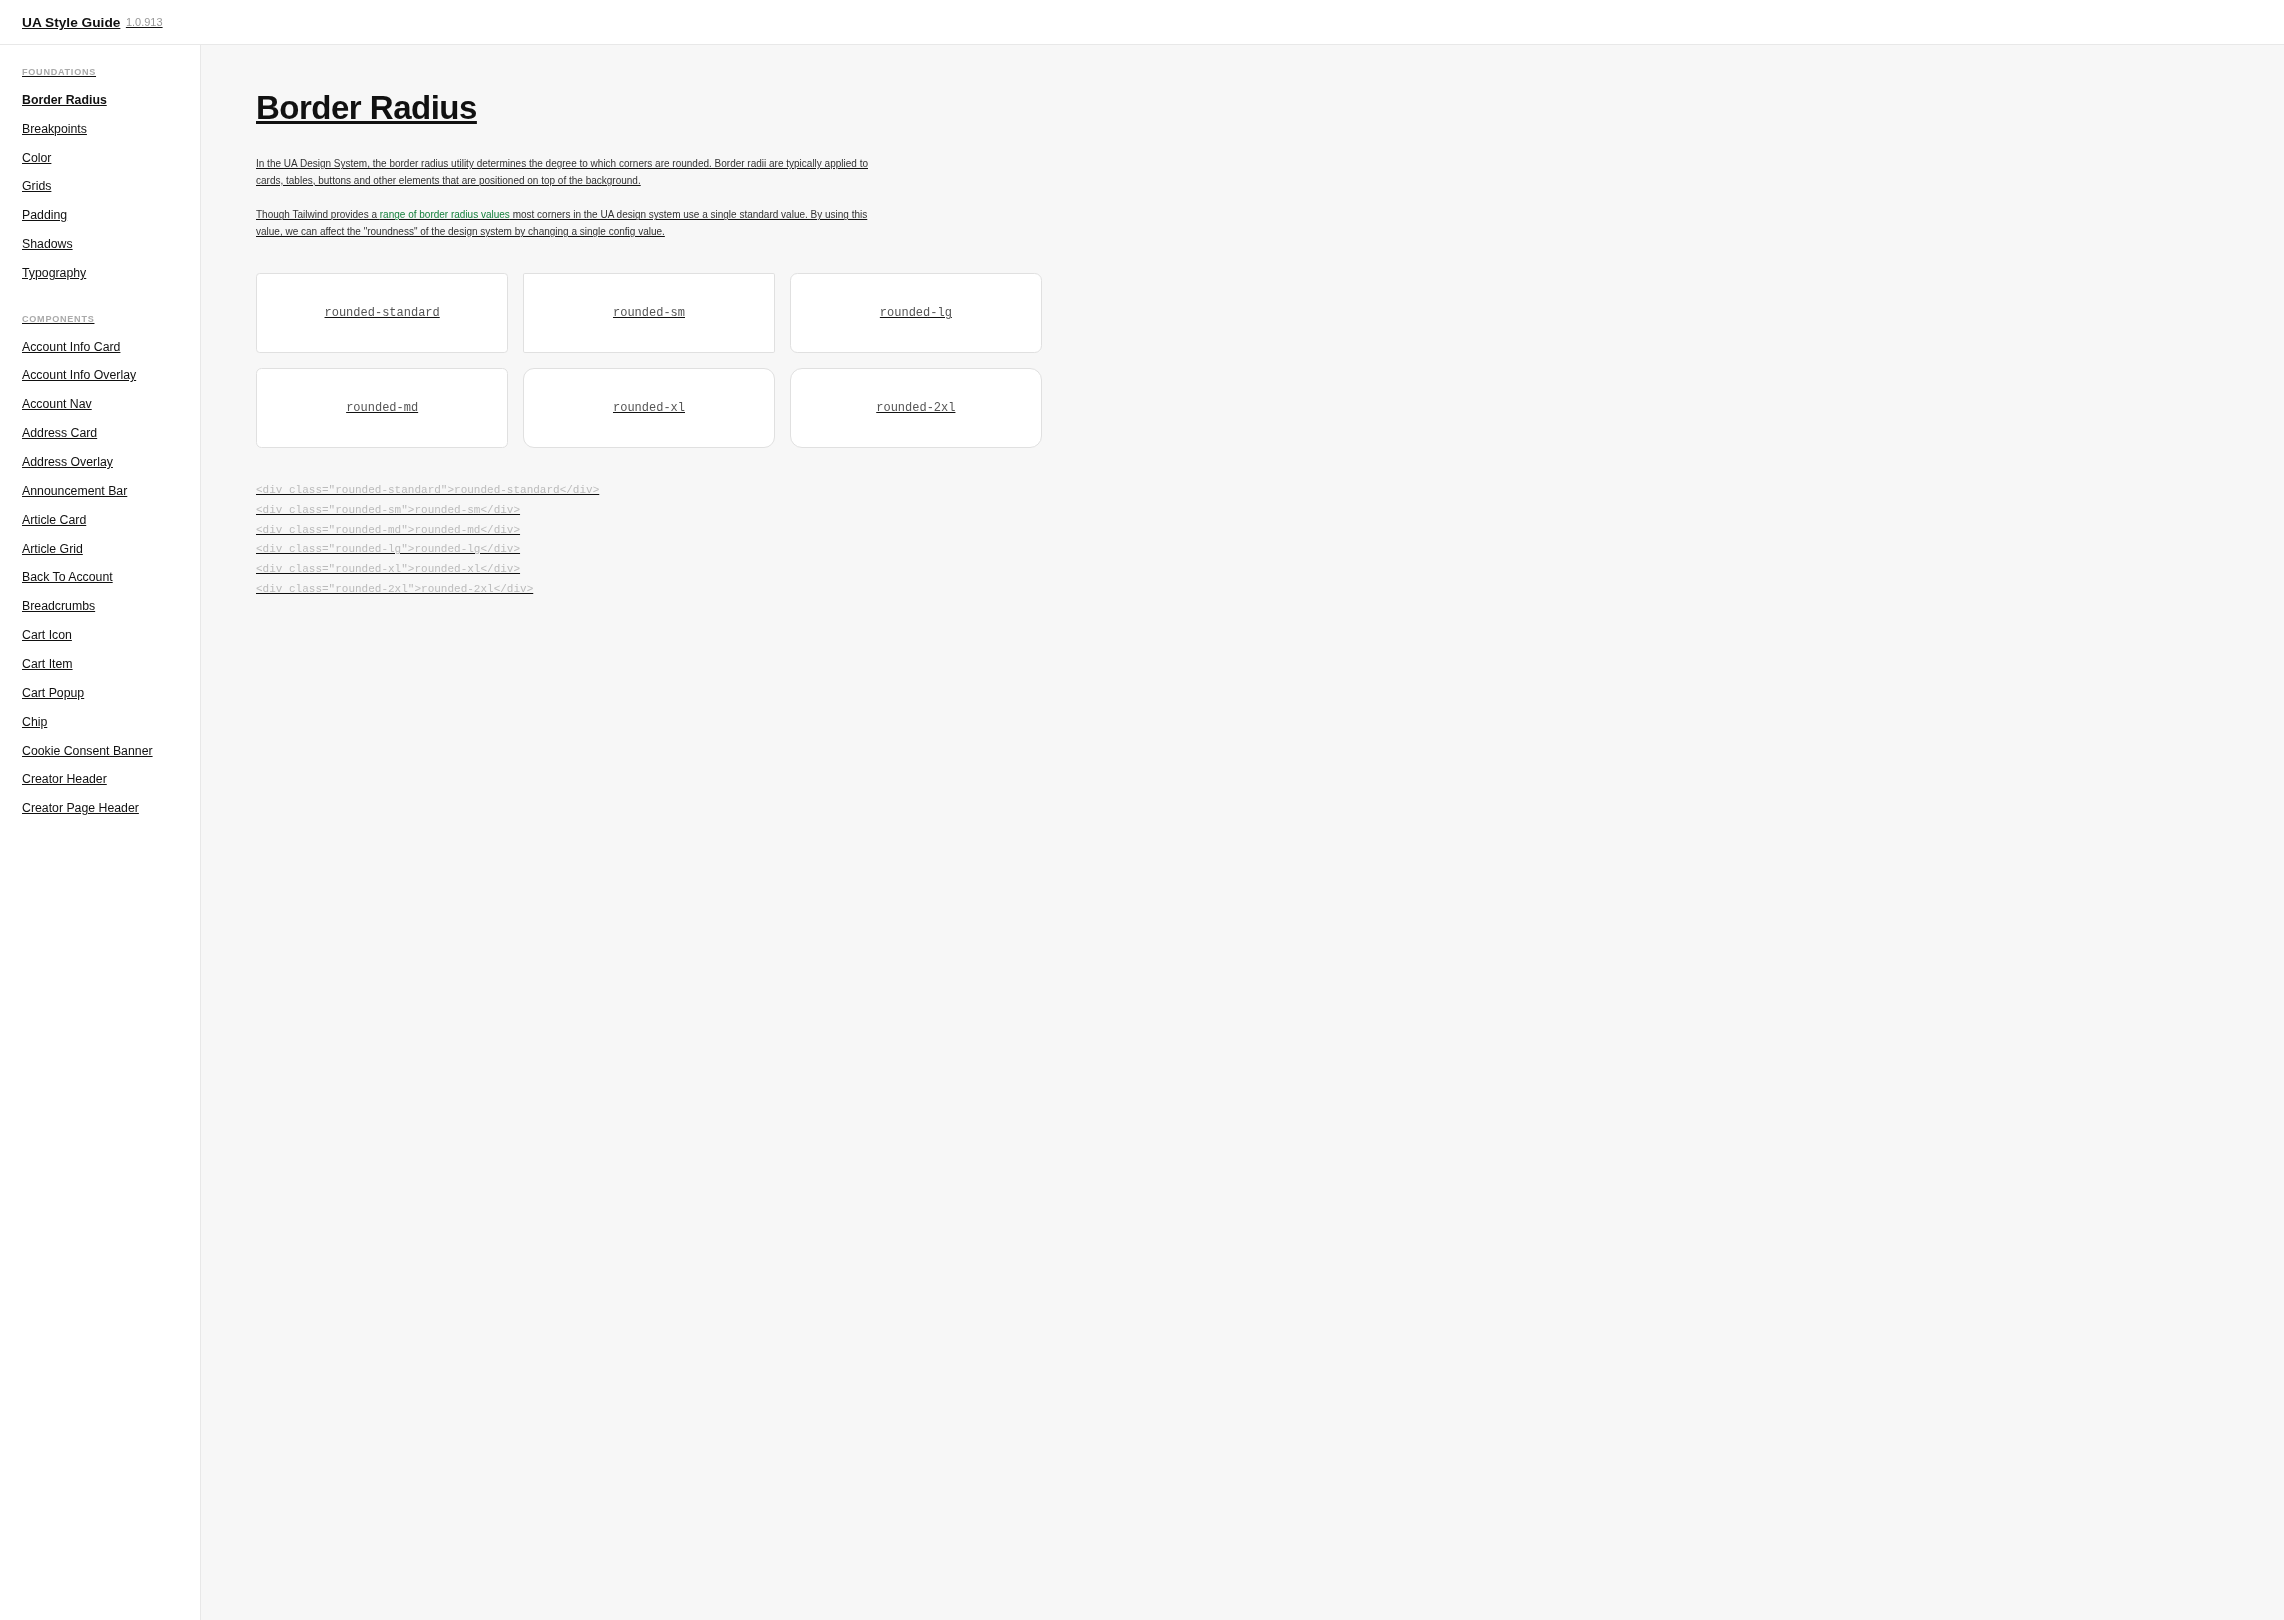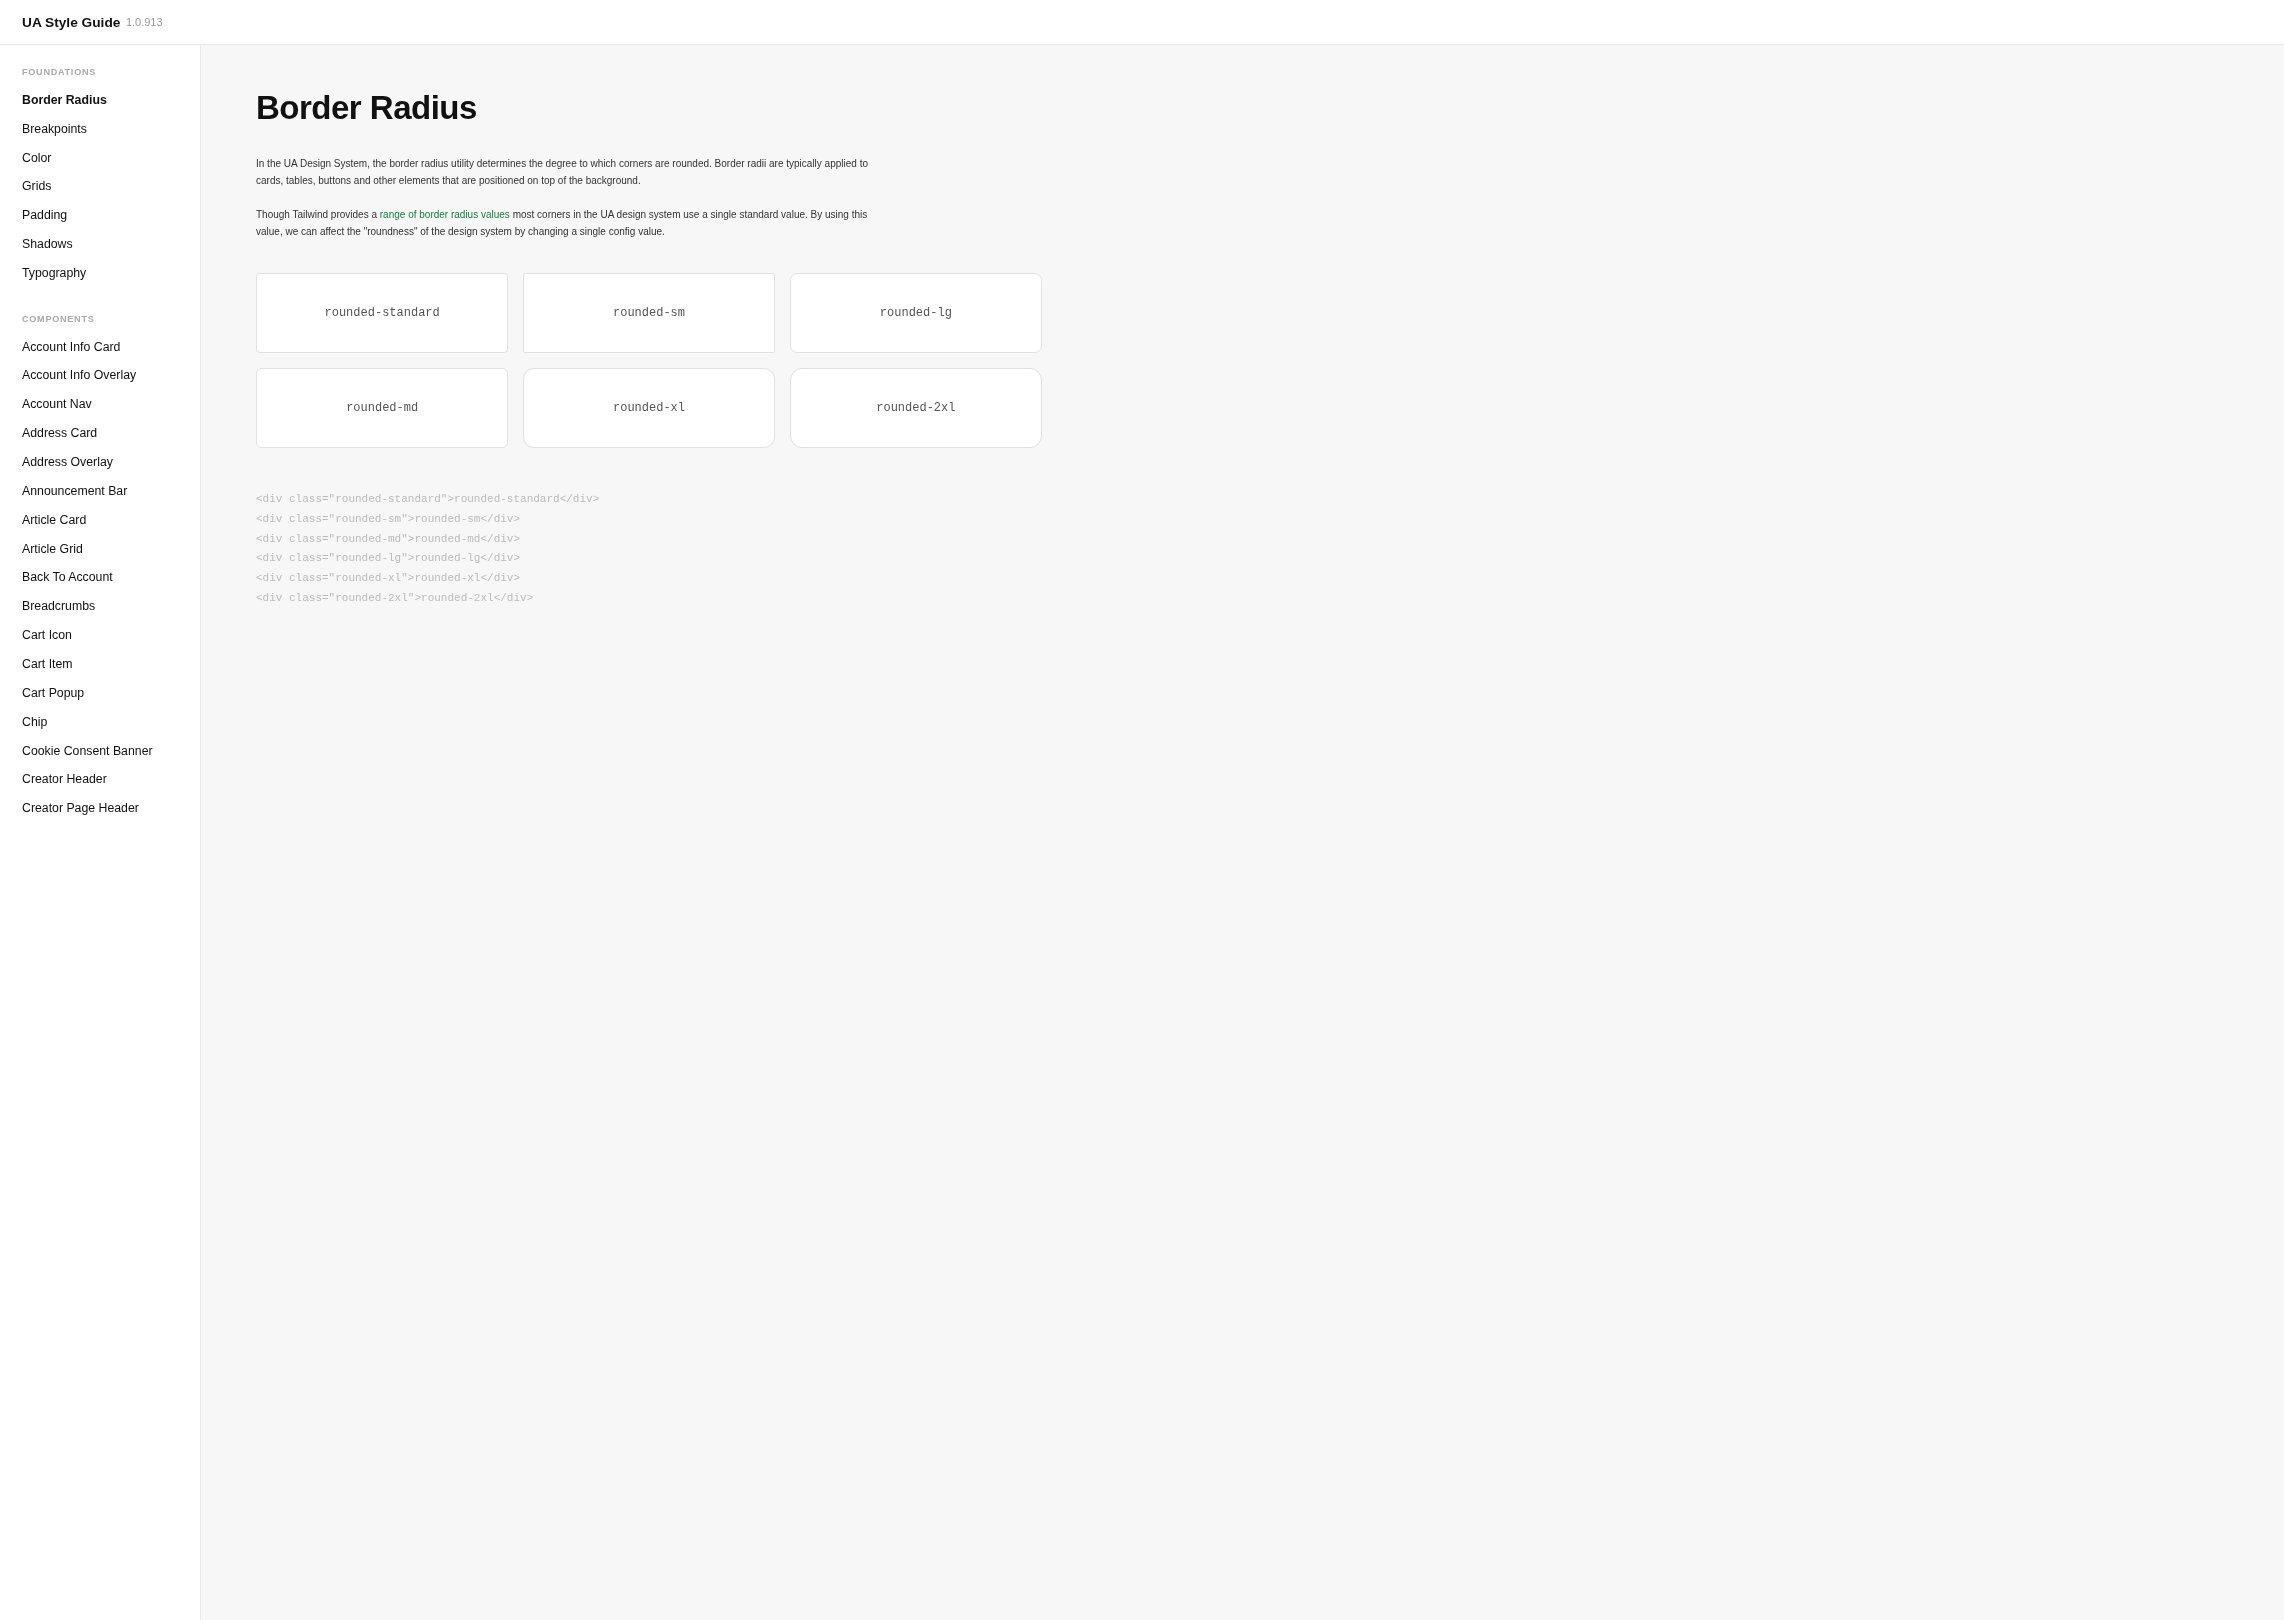--- a/index.html
+++ b/index.html
@@ -12,20 +12,21 @@
       font-family: -apple-system, BlinkMacSystemFont, 'Segoe UI', Helvetica, Arial, sans-serif;
       background: #f7f7f7;
       color: #111;
       font-size: 12.8px;
     }
 
     .app-container {
       display: flex;
       flex-direction: column;
       min-height: 100vh;
+      text-decoration: underline;
     }
 
     
     .top-bar {
       display: flex;
       align-items: center;
       padding: 14.6px 22px;
       background: #fff;
       border-bottom: 0.9px solid #e8e8e8;
     }
@@ -115,21 +116,21 @@
       color: #15803d;
       text-decoration: none;
     }
 
     
     .radius-grid {
       display: grid;
       grid-template-columns: repeat(3, 1fr);
       gap: 14.6px;
       margin-top: 33px;
-      margin-bottom: 42px;
+      margin-bottom: 33px;
       max-width: 786px;
     }
 
     .radius-card {
       background: #fff;
       border: 0.9px solid #e0e0e0;
       display: flex;
       align-items: center;
       justify-content: center;
       height: 80px;

